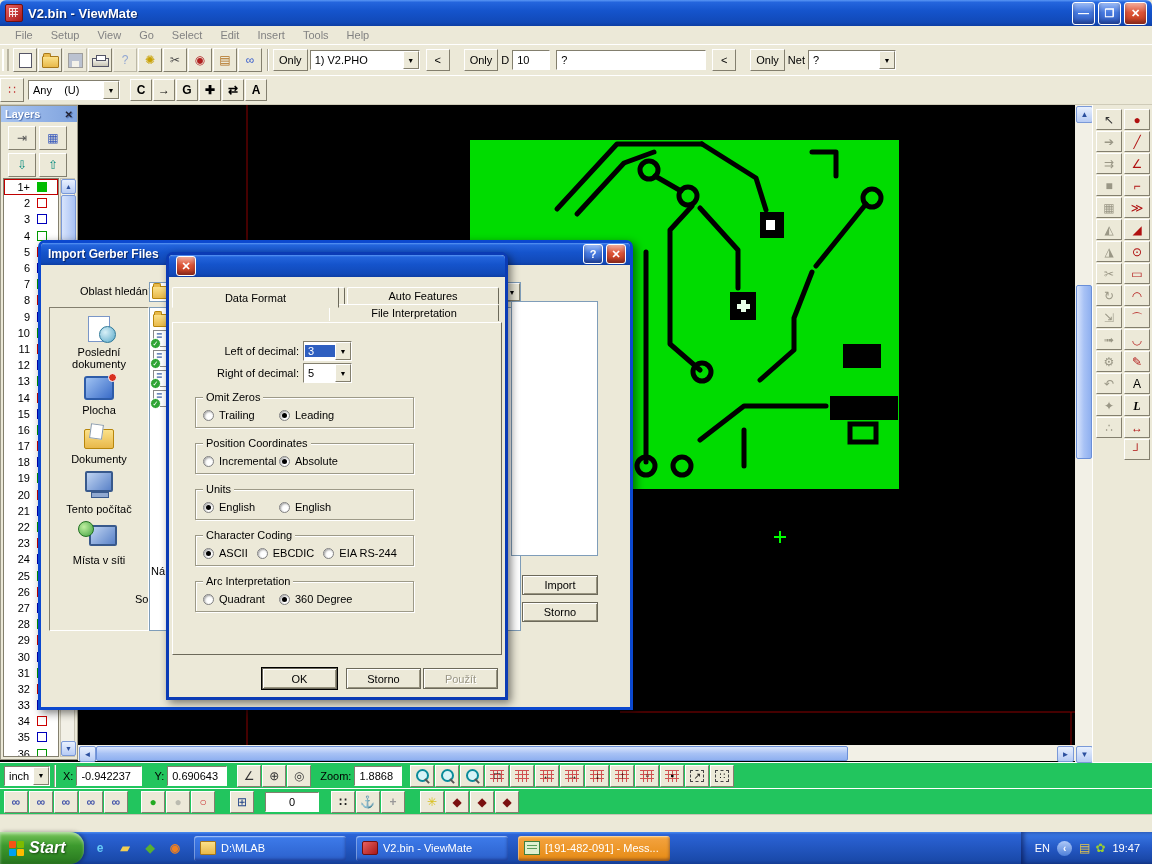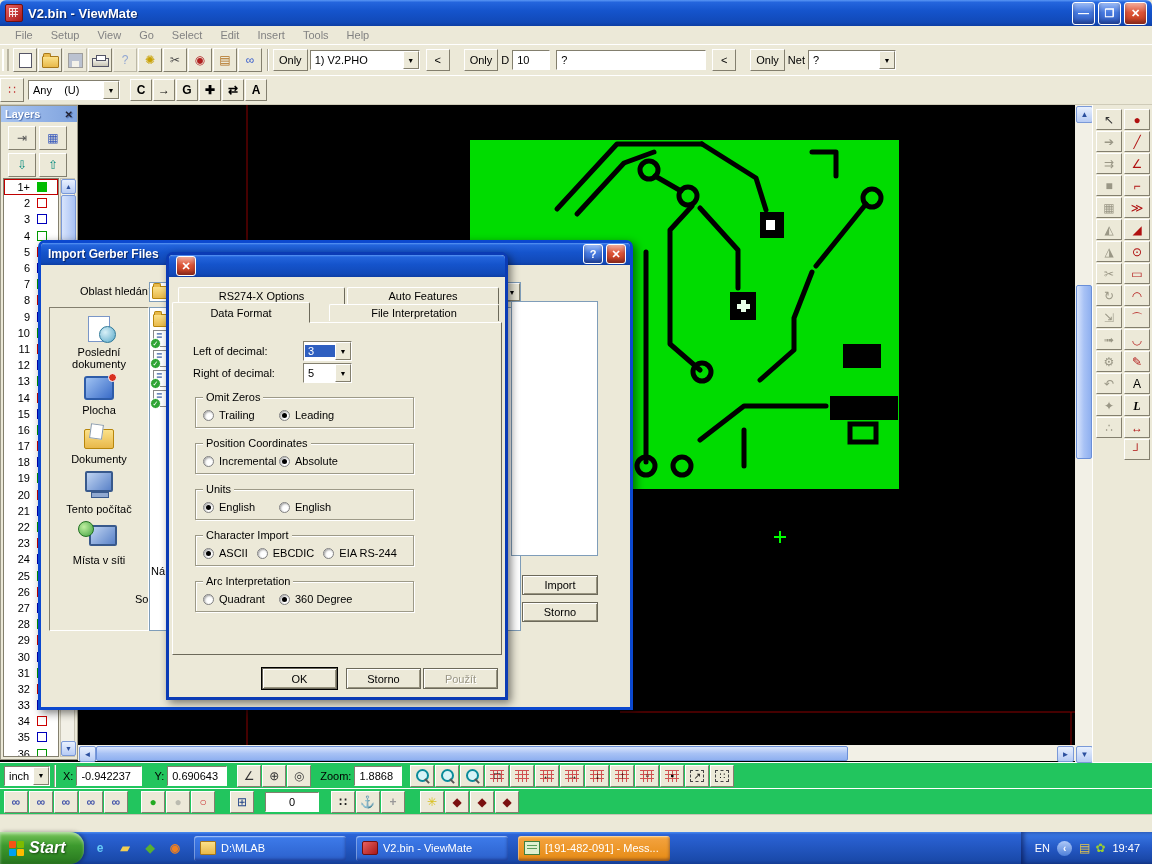--- a/index.html
+++ b/index.html
@@ -129,21 +129,21 @@
   
   .cbtn{background:#ECE9D8;border:1px solid #6c695a;box-shadow:inset 1px 1px 0 #fff,inset -1px -1px 0 #97937f;
     display:flex;align-items:center;justify-content:center;box-sizing:border-box}
   .cbtn.default{box-shadow:inset 1px 1px 0 #fff,inset -1px -1px 0 #97937f,0 0 0 1px #000}
   .cbtn.disabled{color:#9a9786;text-shadow:1px 1px 0 #fff}
   .tab{position:absolute;height:17px;background:#ECE9D8;border:1px solid;border-color:#fff #6c695a #6c695a #fff;border-bottom:none;
     border-radius:2px 2px 0 0;display:flex;align-items:center;justify-content:center;box-sizing:border-box}
   .tab.active{height:21px;z-index:3;border-bottom:1px solid #ECE9D8}
   .tabpanel{position:absolute;background:#ECE9D8;border:1px solid;border-color:#fff #6c695a #6c695a #fff;box-sizing:border-box;z-index:1}
   .frow{display:flex;align-items:center;height:20px;margin:2px 0 2px 20px}
-  .frow .flab{width:106px;margin-right:4px}
+  .frow .flab{width:106px;text-align:right;margin-right:4px}
   .grp{position:relative;margin-left:22px;width:219px;border:1px solid #9d9a88;box-shadow:inset 1px 1px 0 #fff,1px 1px 0 #fff;box-sizing:border-box}
   .grp+.grp{margin-top:15px}
   .grp-label{position:absolute;top:-7px;left:7px;background:#ECE9D8;padding:0 3px;line-height:12px}
   .opts{display:flex;padding:11px 7px 6px}
   .opt{display:flex;align-items:center;gap:5px}
   .cols2 .opt{width:76px}
   .cols3 .opt{margin-right:9px}
   .radio{width:11px;height:11px;border-radius:50%;background:#fff;border:1px solid #808080;box-shadow:inset 1px 1px 2px rgba(0,0,0,.35);
     position:relative;box-sizing:border-box;flex:none}
   .radio.on::after{content:"";position:absolute;left:2px;top:2px;width:5px;height:5px;border-radius:50%;background:#000}
@@ -775,21 +775,21 @@
     </div>
   </div>
 
   <div class="dlg abs" style="left:166px;top:252px;width:342px;height:448px;z-index:20;border-color:#0B3BB5">
     <div class="dlg-title">
       <span class="dlg-btn close">✕</span>
     </div>
     <div class="dlg-body" style="height:423px">
       <span class="tab" style="left:9px;top:10px;width:167px">RS274-X Options</span>
       <span class="tab" style="left:178px;top:10px;width:152px">Auto Features</span>
-      <span class="tab active" style="left:3px;top:25px;width:138px">Data Format</span>
+      <span class="tab active" style="left:3px;top:10px;width:167px">Data Format</span>
       <span class="tab" style="left:160px;top:27px;width:170px">File Interpretation</span>
 
       <div class="tabpanel" style="left:3px;top:45px;width:330px;height:333px;padding-top:16px">
         <div class="frow">
           <span class="flab">Left of decimal:</span>
           <span class="combo" style="width:49px">
             <span class="val sel">3</span>
             <span class="drop">▼</span>
           </span>
         </div>
@@ -837,21 +837,21 @@
               <i class="radio on"></i>
               <span>English</span>
               </span>
               <span class="opt">
               <i class="radio"></i>
               <span>English</span>
               </span>
             </div>
         </div>
         <div class="grp">
-          <span class="grp-label">Character Import</span>
+          <span class="grp-label">Character Coding</span>
           <div class="opts cols3">
 
           <span class="opt">
               <i class="radio on"></i>
               <span>ASCII</span>
               </span>
               <span class="opt">
               <i class="radio"></i>
               <span>EBCDIC</span>
               </span>

